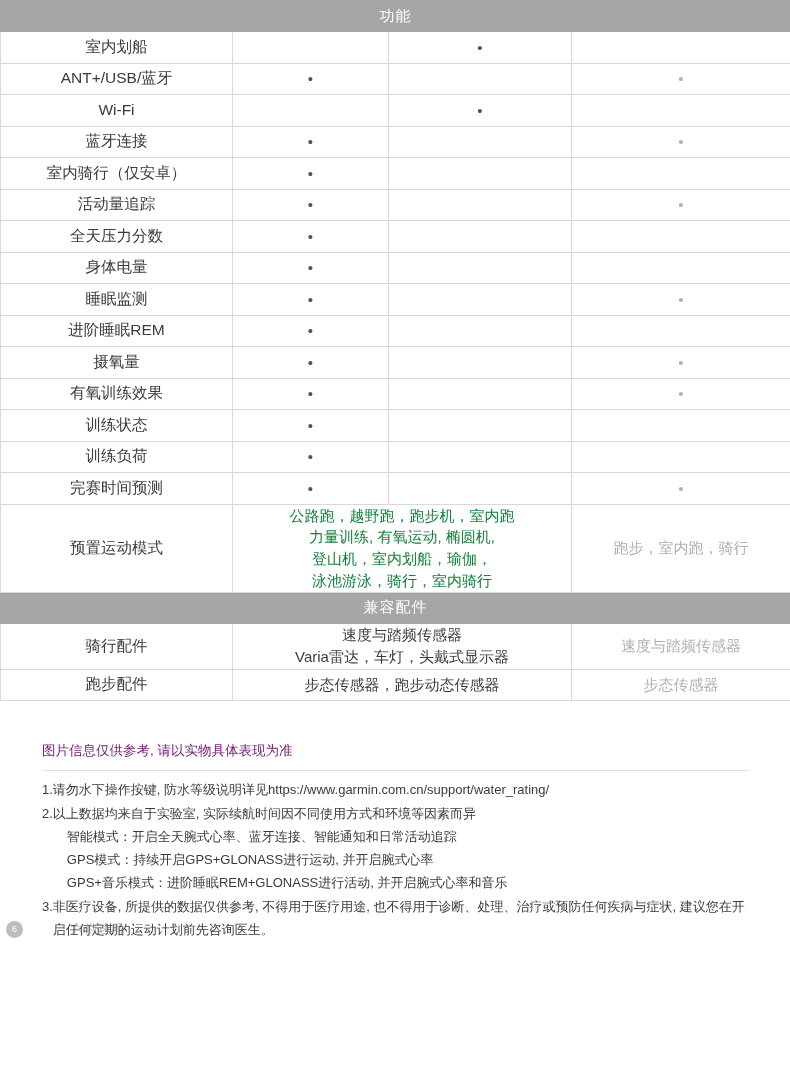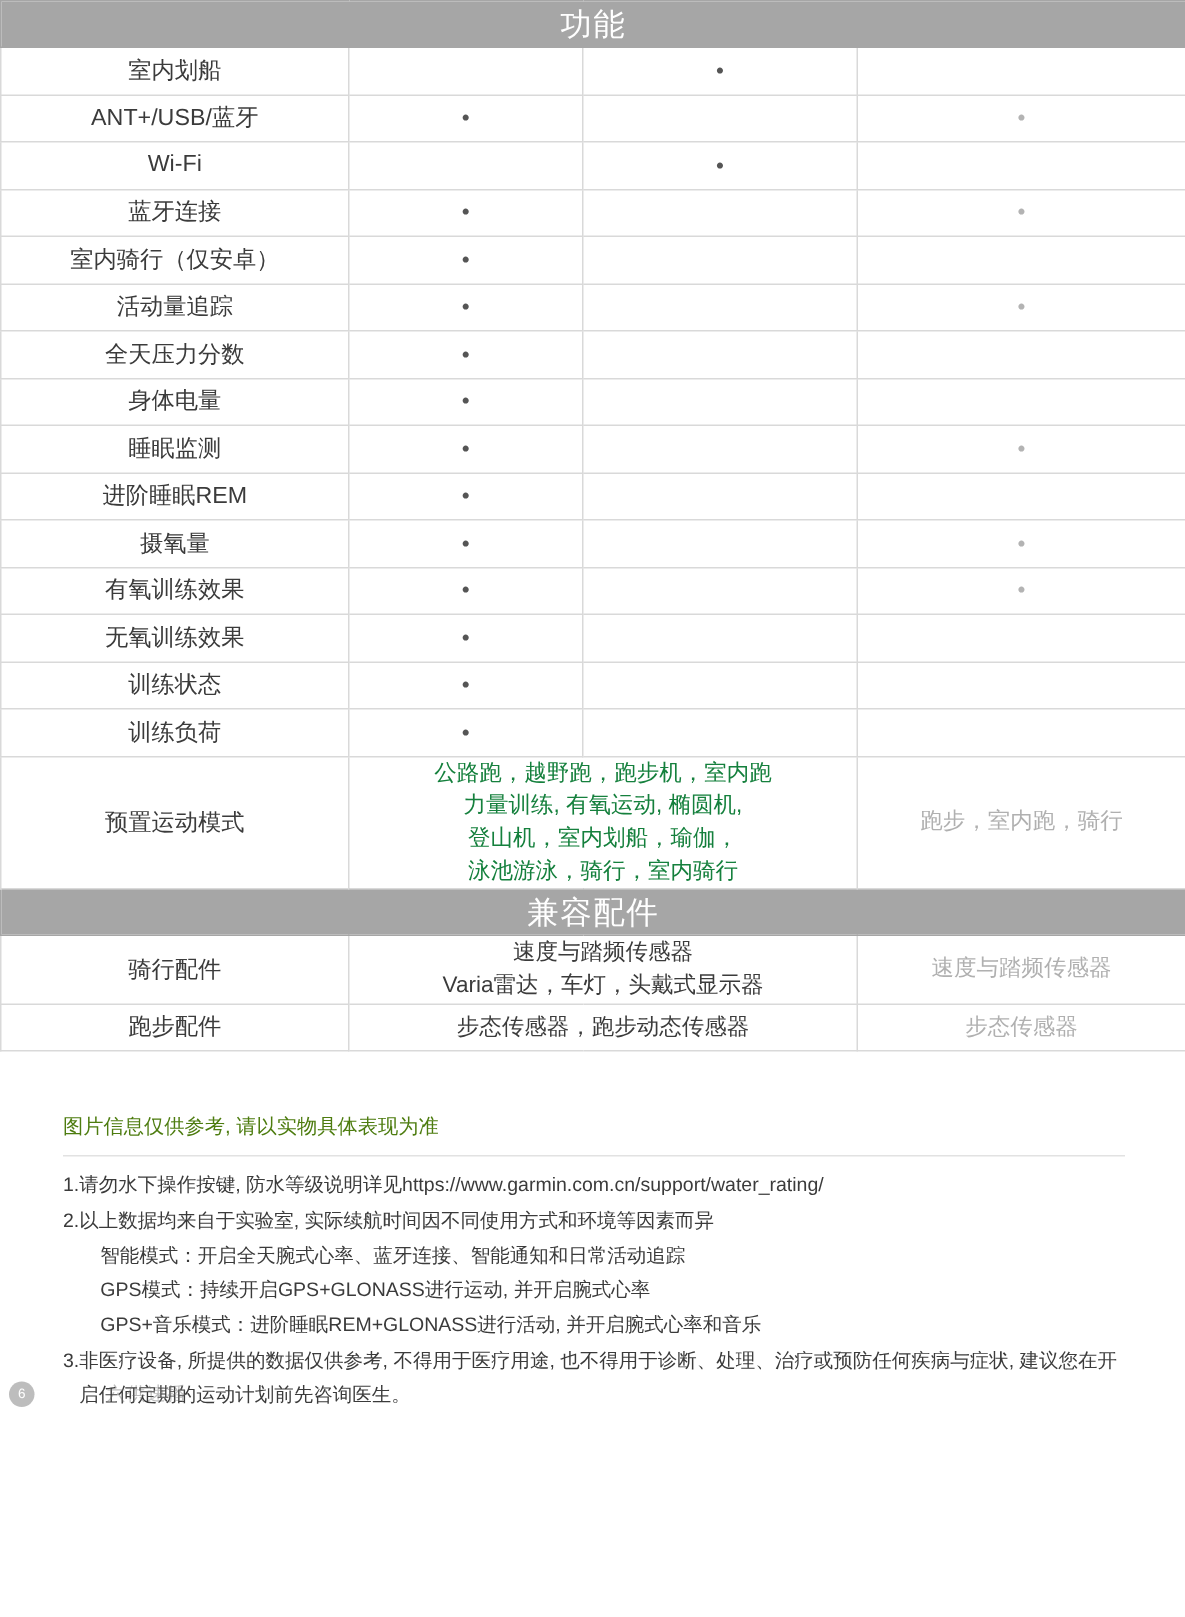--- a/index.html
+++ b/index.html
@@ -32,21 +32,21 @@
   table.spec td, table.spec th {
     border: 1px solid #d9d9d9;
     padding: 0;
     text-align: center;
     vertical-align: middle;
     font-weight: normal;
   }
   .section-head {
     background: #a6a6a6;
     color: #ffffff;
-    font-size: 21px;
+    font-size: 15px;
     height: 30px;
     letter-spacing: 1px;
     border: 1px solid #a6a6a6 !important;
   }
   .rowname {
     font-size: 15.5px;
     color: #3b3b3b;
     height: 30.5px;
   }
   .dotcell {
@@ -94,21 +94,21 @@
     padding: 0 40px 0 42px;
     font-size: 13px;
     color: #3b3b3b;
     line-height: 1.75;
   }
   .notes-title {
     font-size: 13.5px;
     padding-bottom: 7px;
     border-bottom: 1px solid #e2e2e2;
     margin-bottom: 8px;
-    color: #4d7c0f;
+    color: #701a75;
   }
   .note-item {
     display: flex;
     align-items: flex-start;
     margin-bottom: 2px;
   }
   .note-num {
     flex: 0 0 auto;
     white-space: nowrap;
   }
@@ -241,41 +241,41 @@
         <td class="dotcell grayed"><span class="dot"></span></td>
       </tr>
 
       <tr>
         <td class="rowname">有氧训练效果</td>
         <td class="dotcell"><span class="dot"></span></td>
         <td class="dotcell"></td>
         <td class="dotcell grayed"><span class="dot"></span></td>
       </tr>
 
-      <tr>
-        <td class="rowname">无氧训练效果</td>
-        <td class="dotcell"><span class="dot"></span></td>
-        <td class="dotcell"></td>
-        <td class="dotcell grayed"></td>
-      </tr>
 
       <tr>
         <td class="rowname">训练状态</td>
         <td class="dotcell"><span class="dot"></span></td>
         <td class="dotcell"></td>
         <td class="dotcell grayed"></td>
       </tr>
 
       <tr>
         <td class="rowname">训练负荷</td>
         <td class="dotcell"><span class="dot"></span></td>
         <td class="dotcell"></td>
         <td class="dotcell grayed"></td>
       </tr>
 
+      <tr>
+        <td class="rowname">完赛时间预测</td>
+        <td class="dotcell"><span class="dot"></span></td>
+        <td class="dotcell"></td>
+        <td class="dotcell grayed"><span class="dot"></span></td>
+      </tr>
 
       <tr>
         <td class="rowname">预置运动模式</td>
         <td class="modecell" colspan="2">
           <div>公路跑，越野跑，跑步机，室内跑</div>
           <div>力量训练, 有氧运动, 椭圆机,</div>
           <div>登山机，室内划船，瑜伽，</div>
           <div>泳池游泳，骑行，室内骑行</div>
         </td>
         <td class="modecell-gray">跑步，室内跑，骑行</td>

